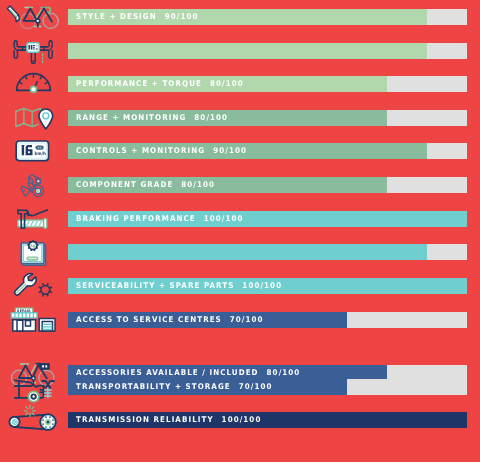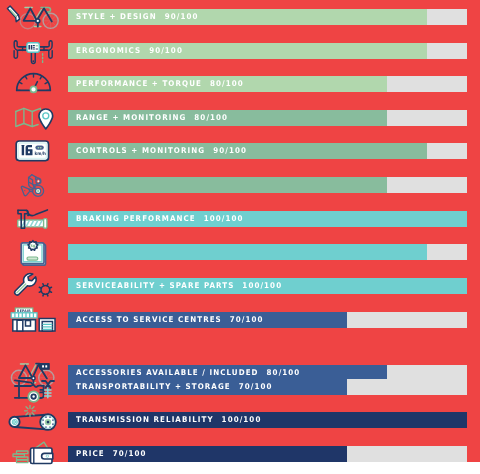--- a/index.html
+++ b/index.html
@@ -77,21 +77,20 @@
 </g>
 <rect x="35.5" y="10.9" width="2.6" height="1.5" rx="0.6" fill="#9ed1a8"></rect>
 <g stroke="#7cb88e" stroke-width="1.4" stroke-linecap="round" fill="none">
   <path d="M42.6 19.6 v1.6M42.6 23.2 v1.6M42.6 26.8 v1.6"></path>
 </g>
         </svg>
     </span>
     <div class="track">
       <div class="fill" style="width:359.1px;background:#b1d7ad"></div>
     </div>
-    <div class="lbl"><span>ERGONOMICS</span><span class="sp">90/100</span></div>
   </div>
   <div class="row" style="top:67.23px">
     <span class="icon">
       <svg viewBox="0 0 60 34" xmlns="http://www.w3.org/2000/svg">
 <g fill="none" stroke-linecap="round" stroke-linejoin="round">
   <path d="M16.7 23.4 a16.8 16.8 0 0 1 33.6 0 z" stroke="#1f3a63" stroke-width="1.7"></path>
   <g stroke="#1f3a63" stroke-width="1.4">
     <path d="M17.3 23.4 L20.1 23.4M19.5 15.3 L21.9 16.7M25.4 9.4 L26.8 11.8M33.5 7.2 L33.5 10.0M41.6 9.4 L40.2 11.8M47.5 15.3 L45.1 16.7M49.7 23.4 L46.9 23.4"></path>
   </g>
   <path d="M37.4 14.6 L34.5 20.5" stroke="#1f3a63" stroke-width="1.6"></path>
@@ -162,20 +161,21 @@
 </g>
 <circle cx="38.1" cy="22.9" r="2.6" fill="#dff0e4" stroke="#49618f" stroke-width="1.15"></circle>
 <circle cx="38.1" cy="22.9" r="1.0" fill="#8cc49a"></circle>
 <circle cx="38.4" cy="13.2" r="1.0" fill="#e6f5ee"></circle>
 <circle cx="24.8" cy="22.6" r="0.6" fill="#49618f"></circle>
         </svg>
     </span>
     <div class="track">
       <div class="fill" style="width:319.2px;background:#88bc9d"></div>
     </div>
+    <div class="lbl"><span>COMPONENT GRADE</span><span class="sp">80/100</span></div>
   </div>
   <div class="row" style="top:201.69px">
     <span class="icon">
       <svg viewBox="0 0 60 34" xmlns="http://www.w3.org/2000/svg">
 <rect x="17.8" y="18.0" width="28.5" height="6.9" rx="0.8" fill="#fff" stroke="#7cb88e" stroke-width="1.4"></rect>
 <g stroke="#8fd6d6" stroke-width="1.5" fill="none" stroke-linecap="round">
   <path d="M22.2 24.2 L25.1 18.7M26.4 24.2 L29.3 18.7M30.6 24.2 L33.5 18.7M34.8 24.2 L37.7 18.7M39.0 24.2 L41.9 18.7"></path>
 </g>
 <rect x="43.6" y="16.6" width="3.3" height="9.6" rx="1.1" fill="#fff" stroke="#7cb88e" stroke-width="1.4"></rect>
 <g fill="none" stroke="#1f3a63" stroke-width="1.6" stroke-linejoin="round" stroke-linecap="round">
@@ -336,34 +336,13 @@
 <g stroke="#7cb88e" stroke-width="1.35" stroke-linecap="round" fill="none" opacity=".95">
   <path d="M30.0 2.4 v2.8M30.0 10.6 v2.8M24.6 7.8 h2.8M32.6 7.8 h2.8M26.0 3.8 l2.0 2.0M32.0 9.8 l2.0 2.0M34.0 3.8 l-2.0 2.0M28.0 9.8 l-2.0 2.0"></path>
 </g>
         </svg>
     </span>
     <div class="track">
       <div class="fill" style="width:399.0px;background:#1f3668"></div>
     </div>
     <div class="lbl"><span>TRANSMISSION RELIABILITY</span><span class="sp">100/100</span></div>
   </div>
-  <div class="row" style="top:437.0px">
-    <span class="icon">
-      <svg viewBox="0 0 60 34" xmlns="http://www.w3.org/2000/svg">
-<g fill="none" stroke="#7cb88e" stroke-width="1.3">
-  <rect x="16.5" y="14.0" width="11.4" height="2.7" rx="0.3"></rect>
-  <rect x="13.0" y="17.0" width="11.4" height="2.7" rx="0.3"></rect>
-  <rect x="16.5" y="20.0" width="11.4" height="2.7" rx="0.3"></rect>
-  <rect x="16.5" y="23.0" width="11.4" height="2.7" rx="0.3"></rect>
-</g>
-<path d="M35.5 11.0 L44.0 5.2 L47.6 11.0" fill="none" stroke="#7cb88e" stroke-width="1.4" stroke-linejoin="round"></path>
-<rect x="30.5" y="11.0" width="21.5" height="15.5" rx="1.6" fill="#fff" stroke="#1f3a63" stroke-width="1.7"></rect>
-<path d="M33.8 11.0 v15.5" fill="none" stroke="#1f3a63" stroke-width="1.4"></path>
-<path d="M44.4 16.4 h8.4 v5.6 h-8.4 a2.8 2.8 0 0 1 0 -5.6 z" fill="#fff" stroke="#1f3a63" stroke-width="1.6" stroke-linejoin="round"></path>
-<circle cx="47.4" cy="19.2" r="1.2" fill="none" stroke="#8fd6d6" stroke-width="1.0"></circle>
-        </svg>
-    </span>
-    <div class="track">
-      <div class="fill" style="width:279.3px;background:#1f3668"></div>
-    </div>
-    <div class="lbl"><span>PRICE</span><span class="sp">70/100</span></div>
-  </div>
 </div>
 
 </body></html>

